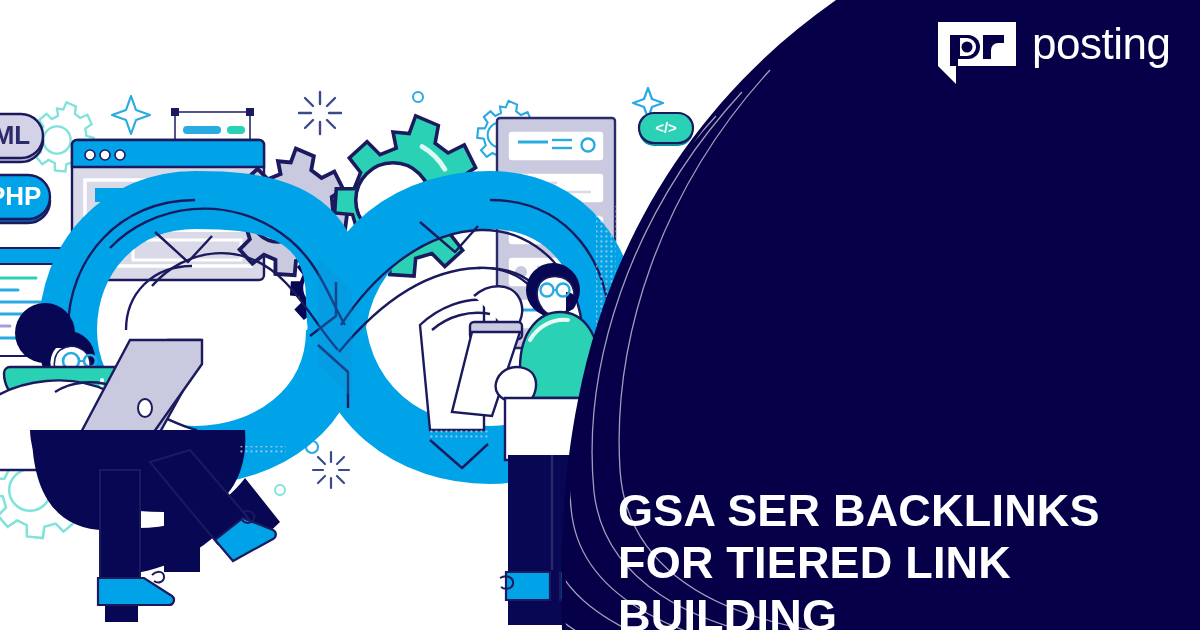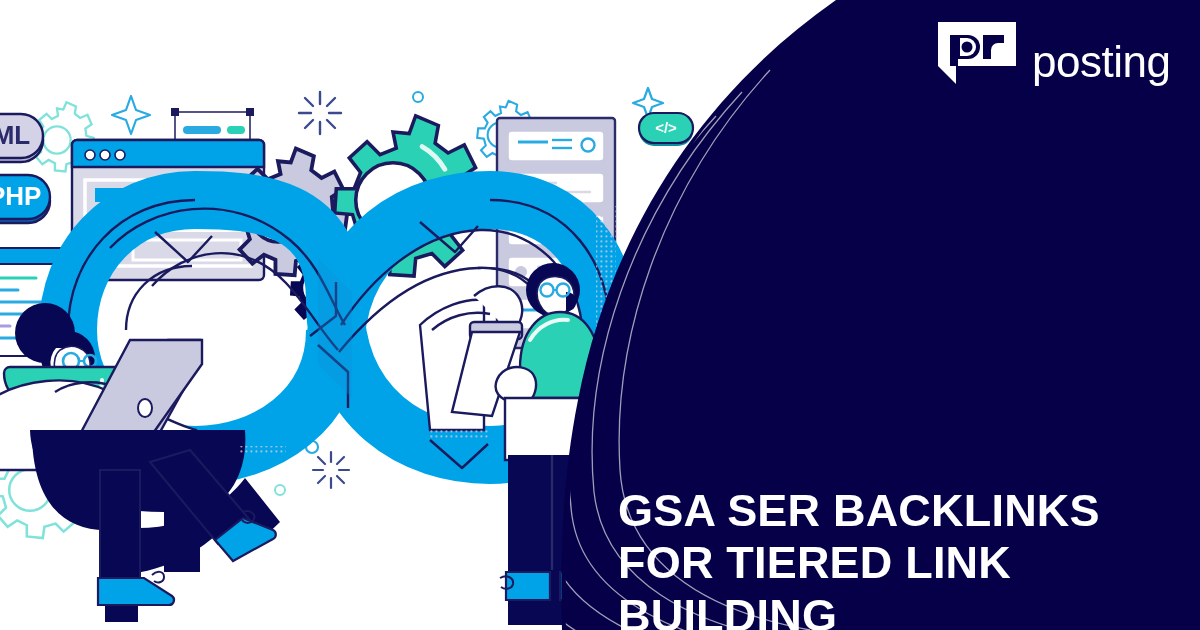--- a/index.html
+++ b/index.html
@@ -10,21 +10,21 @@
     font-family:"Liberation Sans","DejaVu Sans",sans-serif;
   }
   #banner{
     position:relative;width:1200px;height:630px;overflow:hidden;background:#ffffff;
   }
   .layer{position:absolute;top:0;left:0;width:1200px;height:630px;}
   #illustration{z-index:2;}
   #navy-panel{z-index:5;}
   #brand-logo{
     position:absolute;z-index:9;left:938px;top:22px;width:240px;height:62px;
-    display:flex;align-items:flex-end;gap:16px;
+    display:flex;align-items:flex-start;gap:16px;
   }
   #logo-mark{width:78px;height:62px;display:block;}
   #logo-word{
     color:#ffffff;font-size:44px;line-height:1;letter-spacing:-0.5px;
     font-weight:400;white-space:nowrap;
   }
   #headline{
     position:absolute;z-index:9;left:618px;top:455px;width:540px;
     color:#ffffff;font-size:45px;font-weight:700;line-height:1.16;
     letter-spacing:0.2px;text-transform:uppercase;

